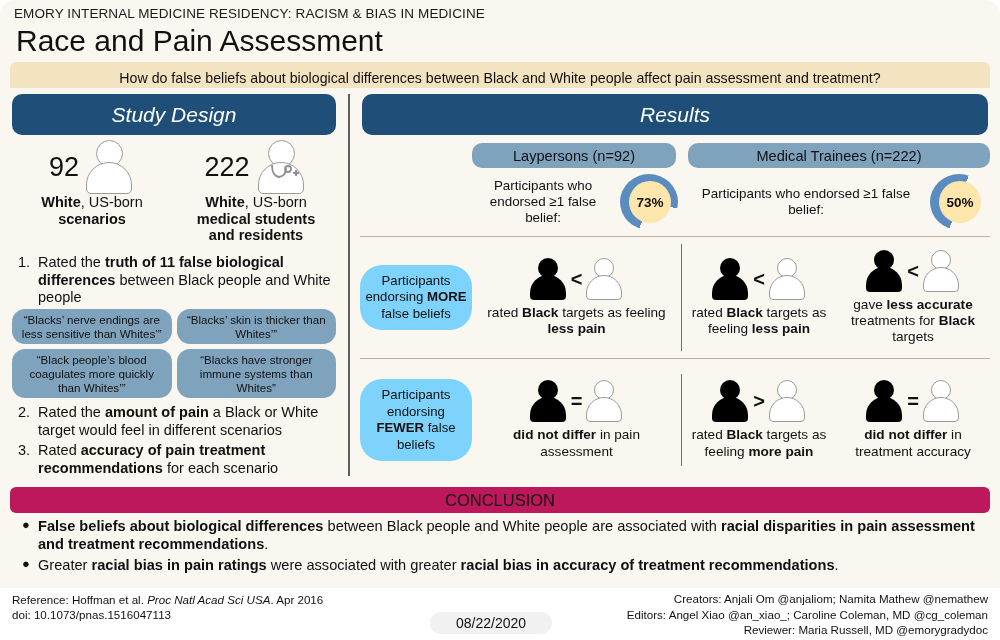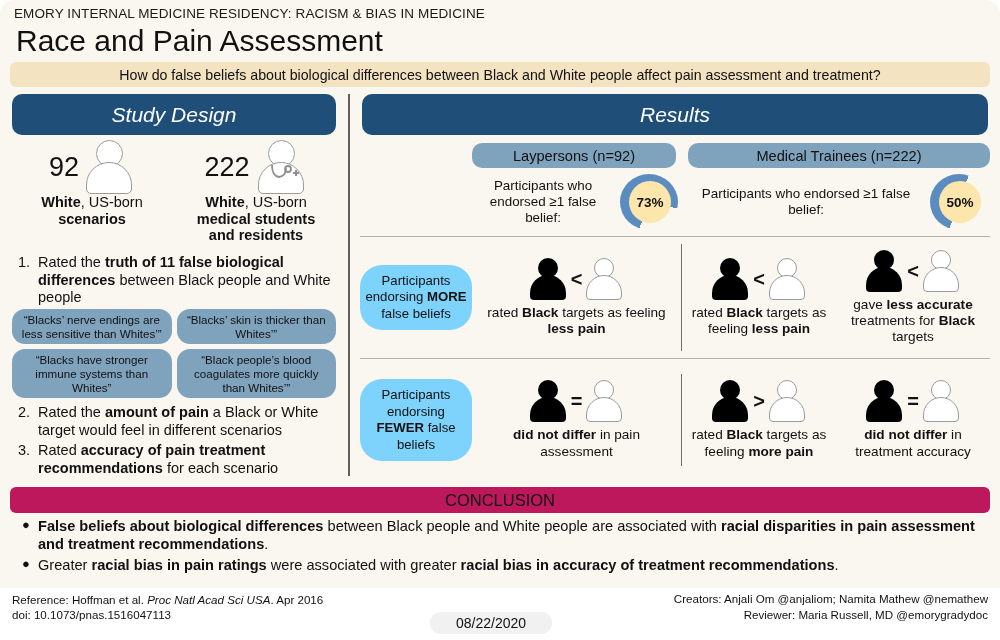--- a/index.html
+++ b/index.html
@@ -25,21 +25,21 @@
   }
   .kicker {
     position: absolute; left: 14px; top: 6px;
     font-size: 13.5px; letter-spacing: 0.1px; color: #1a1a1a;
   }
   .main-title {
     position: absolute; left: 16px; top: 24px;
     font-size: 30px; color: #111111; font-weight: 400;
   }
   .question-banner {
-    position: absolute; left: 10px; top: 62px; width: 980px; height: 25px;
+    position: absolute; left: 10px; top: 62px; width: 980px; height: 31px;
     background: #f4e3c1;
     border-radius: 6px;
     display: flex; align-items: center; justify-content: center;
   }
   .question-banner span {
     font-size: 14.2px; color: #111111;
   }
 
   
   .panels {
@@ -282,22 +282,22 @@
       <div class="numlist">
         <div class="numitem">
           <span class="num">1.</span>
           <span class="txt">Rated the <b>truth of 11 false biological differences</b> between Black people and White people</span>
         </div>
       </div>
 
       <div class="belief-grid">
         <div class="belief">“Blacks’ nerve endings are less sensitive than Whites’”</div>
         <div class="belief">“Blacks’ skin is thicker than Whites’”</div>
+        <div class="belief">“Black people’s blood coagulates more quickly than Whites’”</div>
         <div class="belief">“Blacks have stronger immune systems than Whites”</div>
-        <div class="belief">“Black people’s blood coagulates more quickly than Whites’”</div>
       </div>
 
       <div class="numlist" style="margin-top:0">
         <div class="numitem">
           <span class="num">2.</span>
           <span class="txt">Rated the <b>amount of pain</b> a Black or White target would feel in different scenarios</span>
         </div>
         <div class="numitem">
           <span class="num">3.</span>
           <span class="txt">Rated <b>accuracy of pain treatment recommendations</b> for each scenario</span>
@@ -456,18 +456,19 @@
     </div>
   </div>
 
   <div class="footer">
     <div class="ref">
       <span>Reference: Hoffman et al. </span><i>Proc Natl Acad Sci USA</i><span>. Apr 2016</span><br>
       <span>doi: 10.1073/pnas.1516047113</span>
     </div>
     <div class="credits">
       <div>Creators: Anjali Om @anjaliom; Namita Mathew @nemathew</div>
+      <div>Editors: Angel Xiao @an_xiao_; Caroline Coleman, MD @cg_coleman</div>
       <div>Reviewer: Maria Russell, MD @emorygradydoc</div>
     </div>
   </div>
   <div class="date-badge">08/22/2020</div>
 
 </div>
 
 </body></html>

